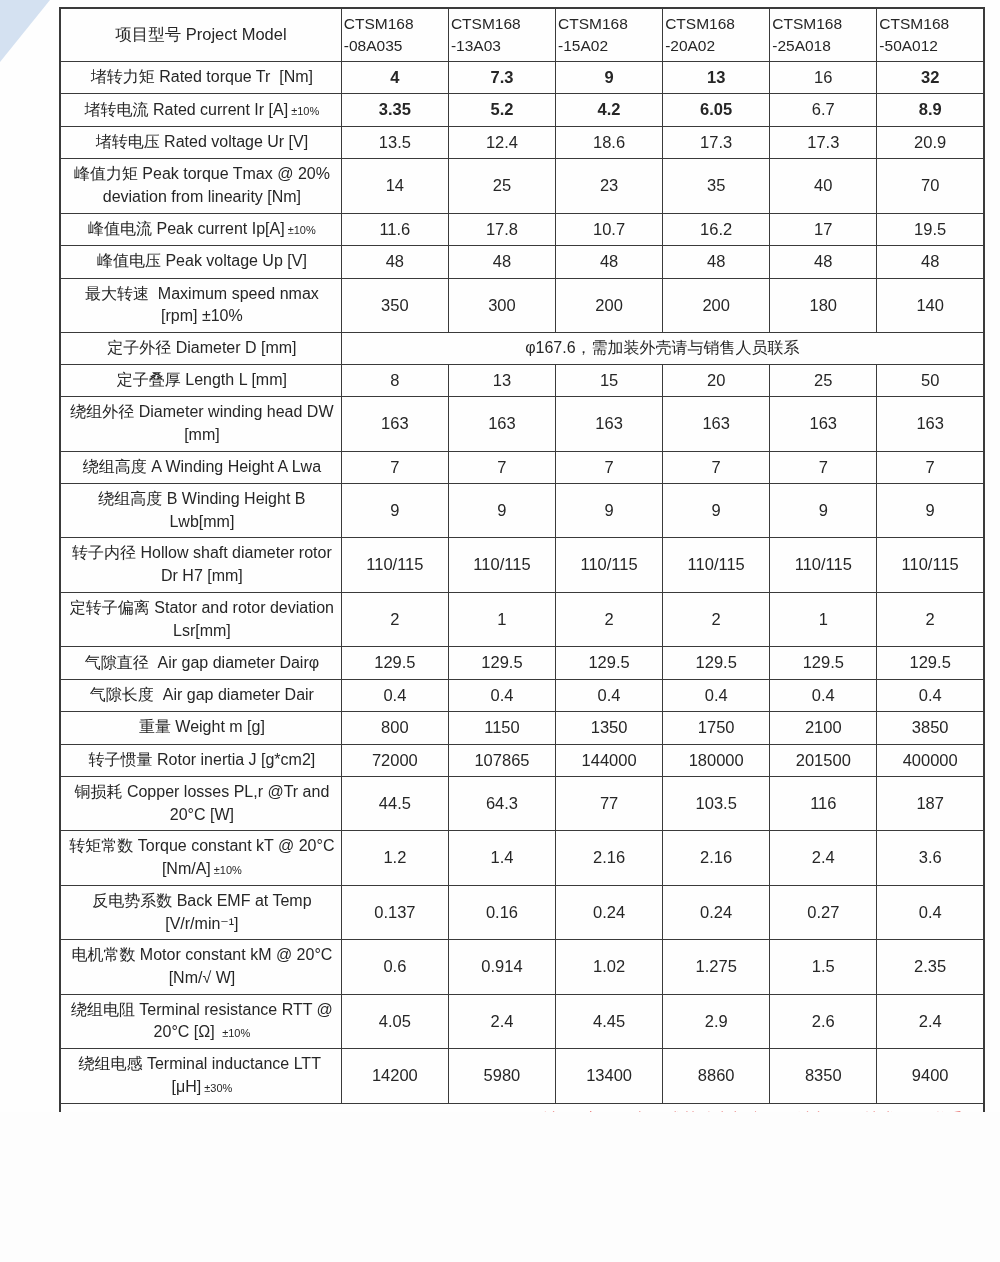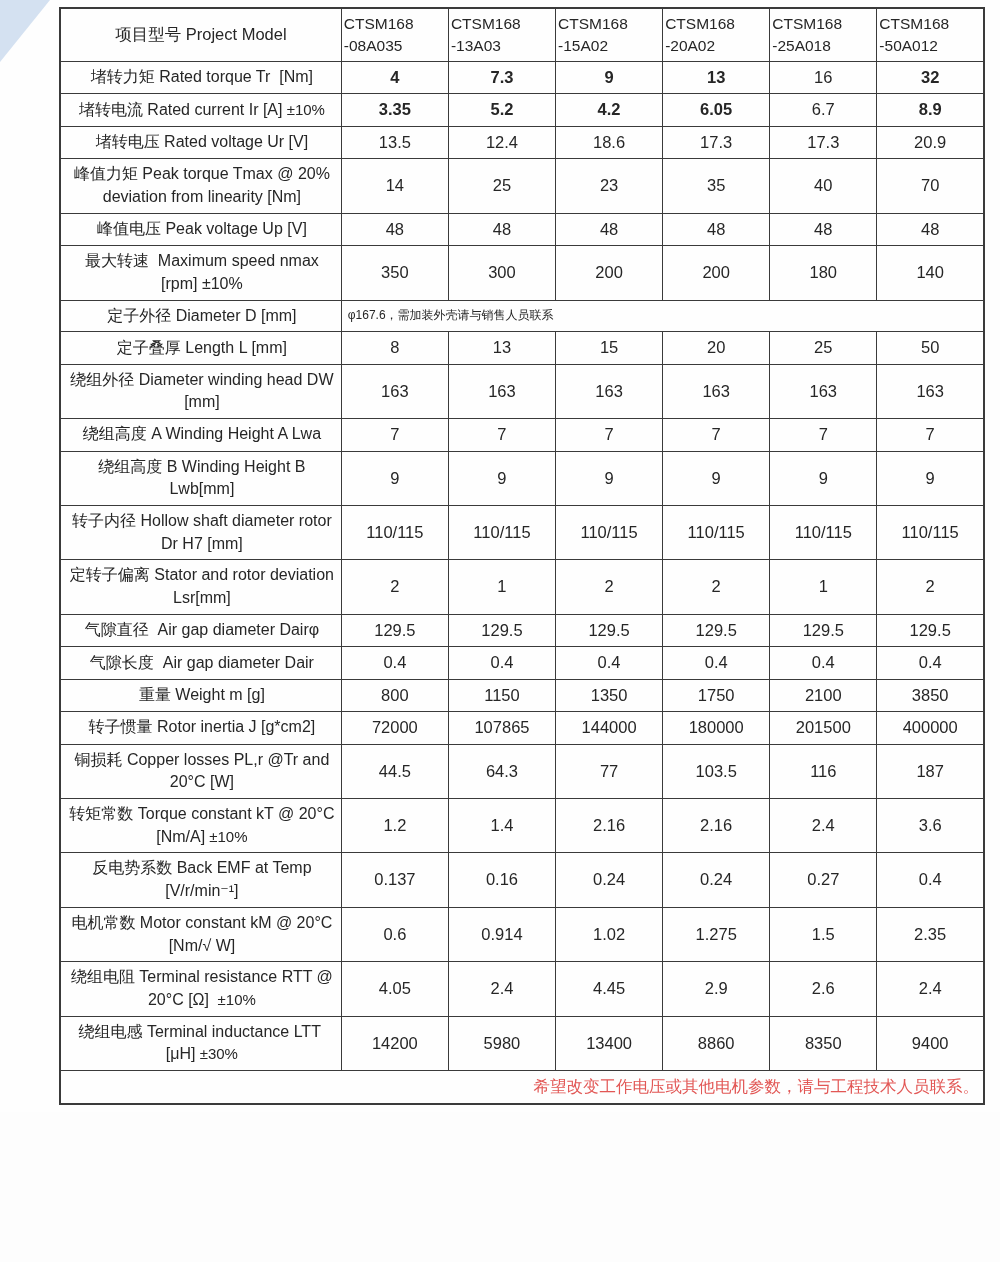--- a/index.html
+++ b/index.html
@@ -28,22 +28,22 @@
     padding:4px 6px;
     vertical-align:middle;
     overflow:hidden;
   }
   .spec thead th{font-weight:normal;height:44px;}
   th.hlabel{text-align:center;font-size:16.5px;}
   th.hmodel{text-align:left;white-space:pre-line;font-size:15.5px;padding:2px 2px;}
   td.lbl{text-align:center;padding-left:8px;}
   td.val{text-align:center;font-size:16.5px;}
   td.val.b{font-weight:bold;}
-  td.merged{text-align:left;font-size:12px;}
-  .small{font-size:15px;letter-spacing:0;}
+  td.merged{text-align:center;font-size:16px;}
+  .small{font-size:11px;letter-spacing:0;}
   tr.footer td{
     text-align:right;color:var(--footer-red,#e25755);
     font-size:16.5px;height:26px;padding:3px 4px;
   }
 </style>
 </head>
 <body>
 
 <div class="page">
   <div class="corner"></div>
@@ -106,20 +106,29 @@
         <tr>
           <td class="lbl">峰值力矩 Peak torque Tmax @ 20% deviation from linearity [Nm]</td>
           <td class="val">14</td>
           <td class="val">25</td>
           <td class="val">23</td>
           <td class="val">35</td>
           <td class="val">40</td>
           <td class="val">70</td>
         </tr>
         <tr>
+          <td class="lbl">峰值电流 Peak current Ip[A]<span class="small"> ±10%</span></td>
+          <td class="val">11.6</td>
+          <td class="val">17.8</td>
+          <td class="val">10.7</td>
+          <td class="val">16.2</td>
+          <td class="val">17</td>
+          <td class="val">19.5</td>
+        </tr>
+        <tr>
           <td class="lbl">峰值电压 Peak voltage Up [V]</td>
           <td class="val">48</td>
           <td class="val">48</td>
           <td class="val">48</td>
           <td class="val">48</td>
           <td class="val">48</td>
           <td class="val">48</td>
         </tr>
         <tr>
           <td class="lbl">最大转速&nbsp; Maximum speed nmax [rpm] ±10%</td>

